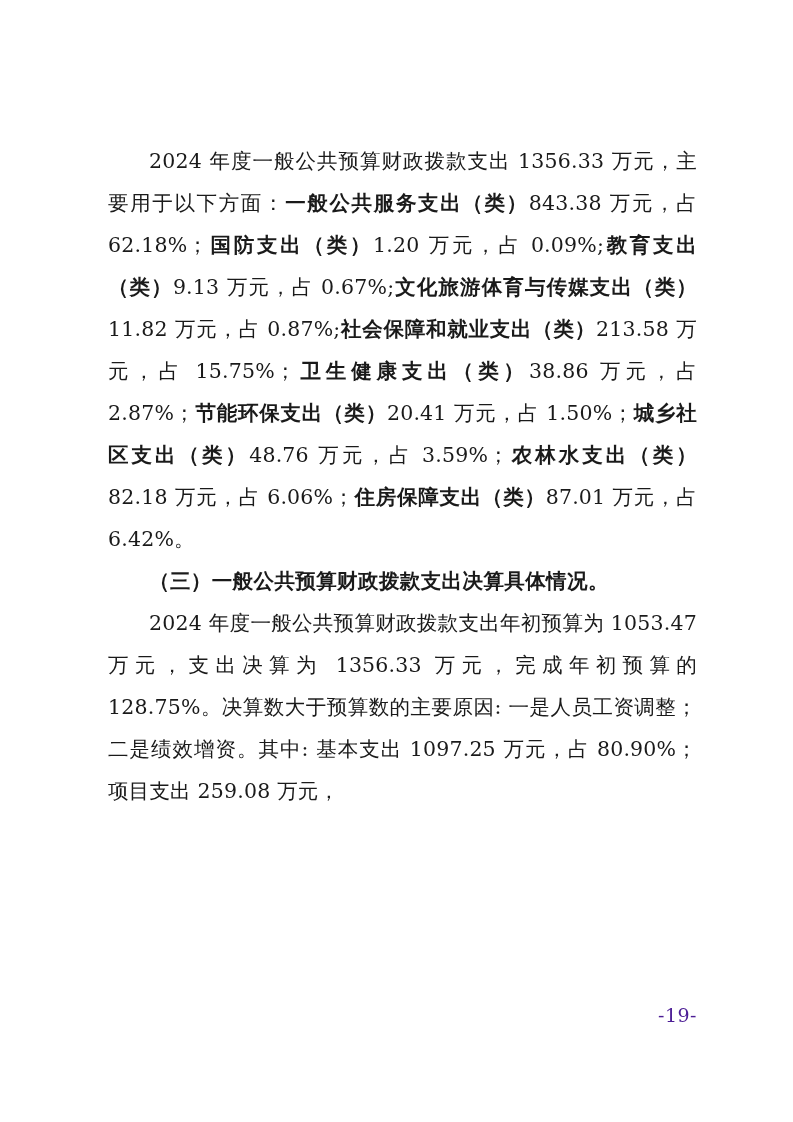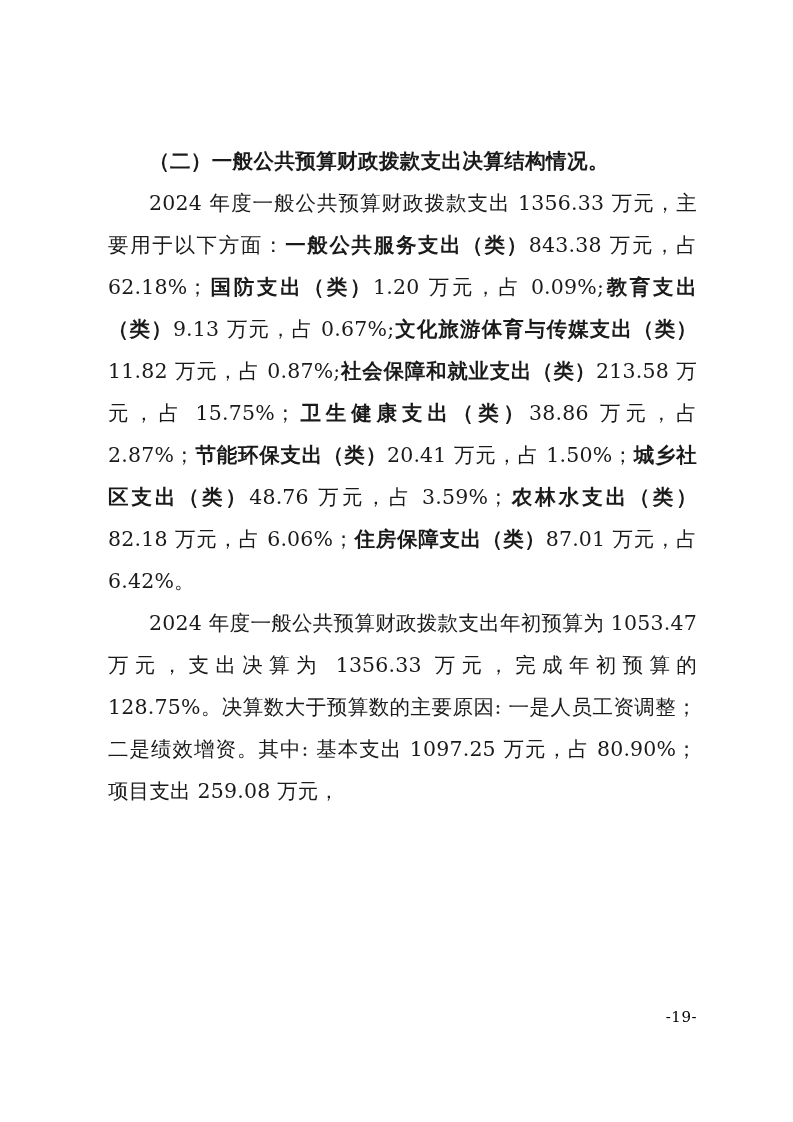--- a/index.html
+++ b/index.html
@@ -48,39 +48,39 @@
     text-indent: 2em;
     letter-spacing: 0.4px;
   }
   .b {
     font-weight: bold;
   }
   .page-number {
     position: absolute;
     right: 96px;
     bottom: 96px;
-    font-size: 15px;
+    font-size: 19px;
     font-family: "DejaVu Serif", "Liberation Serif", serif;
-    color: #000000;
+    color: #4c1d95;
     letter-spacing: 0.5px;
   }
 </style>
 </head>
 <body>
 
 <div class="page">
   <div class="doc-body">
 
 
 
 
 
-    <p class="subheading">（二）一般公共预算财政拨款支出决算结构情况。</p>
 
     <p class="para" id="structure-para"><span>2024 年度一般公共预算财政拨款支出 1356.33 万元，主要用于以下方面：</span><span class="b">一般公共服务支出（类）</span><span>843.38 万元，占 62.18%；</span><span class="b">国防支出（类）</span><span>1.20 万元，占 0.09%;</span><span class="b">教育支出（类）</span><span>9.13 万元，占 0.67%;</span><span class="b">文化旅游体育与传媒支出（类）</span><span>11.82 万元，占 0.87%;</span><span class="b">社会保障和就业支出（类）</span><span>213.58 万元，占 15.75%；</span><span class="b">卫生健康支出（类）</span><span>38.86 万元，占 2.87%；</span><span class="b">节能环保支出（类）</span><span>20.41 万元，占 1.50%；</span><span class="b">城乡社区支出（类）</span><span>48.76 万元，占 3.59%；</span><span class="b">农林水支出（类）</span><span>82.18 万元，占 6.06%；</span><span class="b">住房保障支出（类）</span><span>87.01 万元，占 6.42%。</span></p>
 
+    <p class="subheading">（三）一般公共预算财政拨款支出决算具体情况。</p>
 
     <p class="para">2024 年度一般公共预算财政拨款支出年初预算为 1053.47 万元，支出决算为 1356.33 万元，完成年初预算的 128.75%。决算数大于预算数的主要原因: 一是人员工资调整；二是绩效增资。其中: 基本支出 1097.25 万元，占 80.90%；项目支出 259.08 万元，</p>
 
   </div>
 
   <div class="page-number">-19-</div>
 </div>
 
 </body></html>

